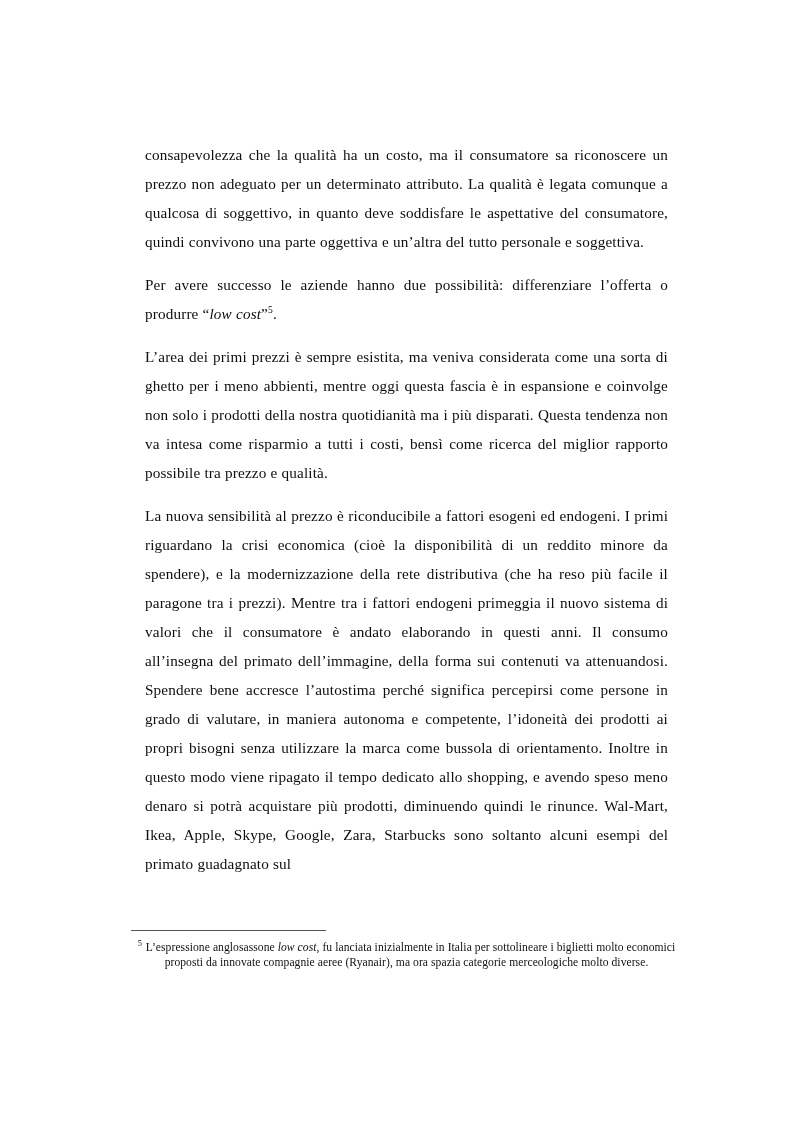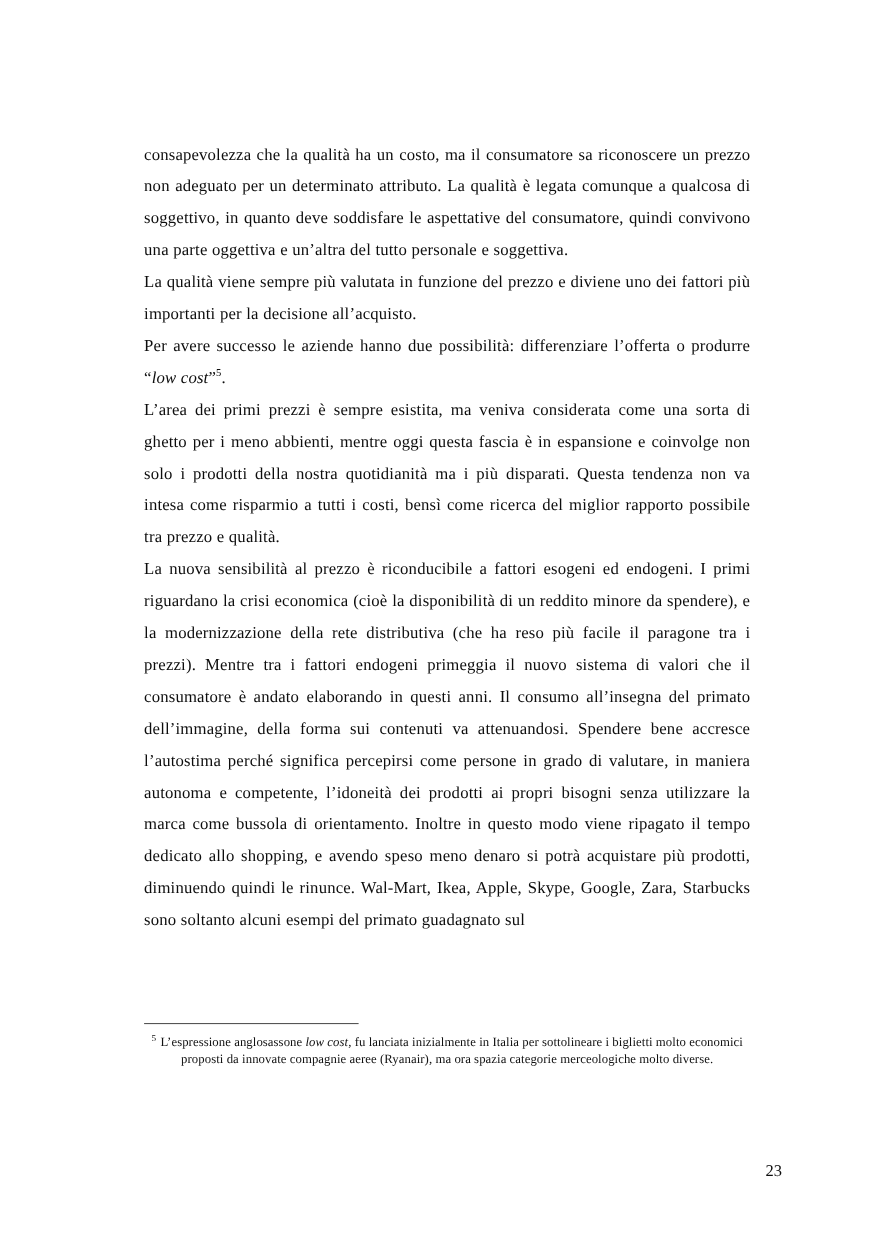--- a/index.html
+++ b/index.html
@@ -22,21 +22,21 @@
     overflow: hidden;
     box-sizing: border-box;
   }
   .text-column {
     position: absolute;
     left: 131px;
     top: 126px;
     width: 551px;
   }
   .para {
-    margin: 0;
+    margin: 14px;
     font-size: 15.2px;
     line-height: 29px;
     text-align: justify;
     text-justify: inter-word;
     letter-spacing: 0.01em;
     word-spacing: 0.01em;
     hyphens: none;
   }
   .footnote-block {
     position: absolute;
@@ -88,31 +88,29 @@
 </style>
 </head>
 <body>
 
 <div class="page">
 
   <div class="text-column">
 
     <p class="para">consapevolezza che la qualità ha un costo, ma il consumatore sa riconoscere un prezzo non adeguato per un determinato attributo. La qualità è legata comunque a qualcosa di soggettivo, in quanto deve soddisfare le aspettative del consumatore, quindi convivono una parte oggettiva e un’altra del tutto personale e soggettiva.</p>
 
-    <p class="para">La qualità viene sempre più valutata in funzione del prezzo e diviene uno dei fattori più importanti per la decisione all’acquisto.</p>
 
     <p class="para"><span>Per avere successo le aziende hanno due possibilità: differenziare l’offerta o produrre “</span><span class="ital">low cost</span><span>”</span><span class="sup-ref">5</span><span>.</span></p>
 
 
     <p class="para">L’area dei primi prezzi è sempre esistita, ma veniva considerata come una sorta di ghetto per i meno abbienti, mentre oggi questa fascia è in espansione e coinvolge non solo i prodotti della nostra quotidianità ma i più disparati. Questa tendenza non va intesa come risparmio a tutti i costi, bensì come ricerca del miglior rapporto possibile tra prezzo e qualità.</p>
 
     <p class="para">La nuova sensibilità al prezzo è riconducibile a fattori esogeni ed endogeni. I primi riguardano la crisi economica (cioè la disponibilità di un reddito minore da spendere), e la modernizzazione della rete distributiva (che ha reso più facile il paragone tra i prezzi). Mentre tra i fattori endogeni primeggia il nuovo sistema di valori che il consumatore è andato elaborando in questi anni. Il consumo all’insegna del primato dell’immagine, della forma sui contenuti va attenuandosi. Spendere bene accresce l’autostima perché significa percepirsi come persone in grado di valutare, in maniera autonoma e competente, l’idoneità dei prodotti ai propri bisogni senza utilizzare la marca come bussola di orientamento. Inoltre in questo modo viene ripagato il tempo dedicato allo shopping, e avendo speso meno denaro si potrà acquistare più prodotti, diminuendo quindi le rinunce. Wal-Mart, Ikea, Apple, Skype, Google, Zara, Starbucks sono soltanto alcuni esempi del primato guadagnato sul</p>
 
   </div>
 
   <div class="footnote-block">
     <hr class="footnote-rule">
     <p class="footnote-text"><span class="footnote-marker">5</span><span> L’espressione anglosassone </span><span class="ital">low cost</span><span>, fu lanciata inizialmente in Italia per sottolineare i biglietti molto economici proposti da innovate compagnie aeree (Ryanair), ma ora spazia categorie merceologiche molto diverse.</span></p>
   </div>
 
-  <div class="page-number">23</div>
 
 </div>
 
 </body></html>

